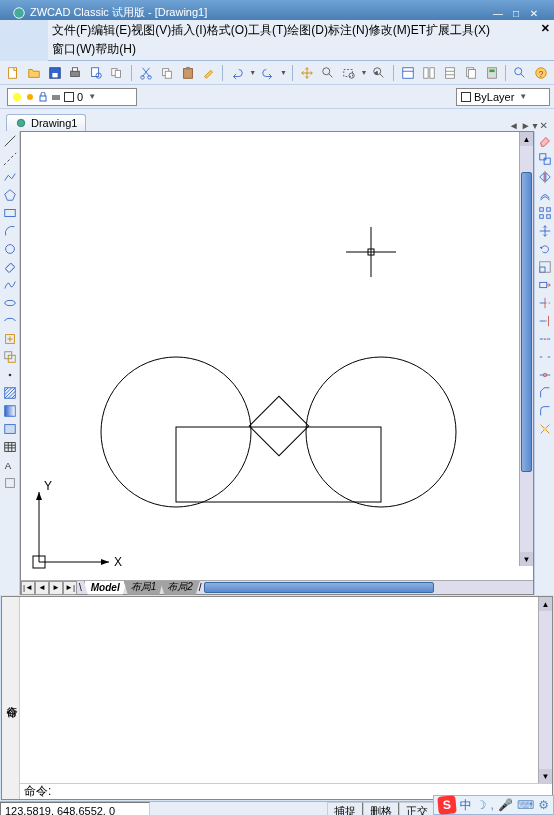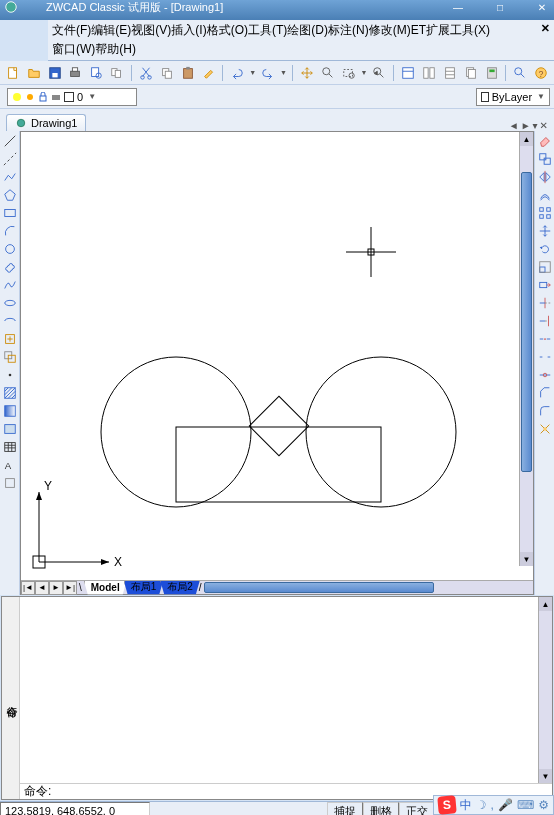--- a/index.html
+++ b/index.html
@@ -1,17 +1,17 @@
 <!DOCTYPE html>
 <html><head>
 <meta charset="utf-8">
 <style>
 * { box-sizing: border-box; margin: 0; padding: 0; }
 body { font-family: "SimSun", Arial, sans-serif; font-size: 12px; background: #d4e3f5; width: 554px; height: 815px; overflow: hidden; position: relative; }
-.titlebar { background: linear-gradient(#6fa3d6,#4a7fb5); height: 20px; display:flex; align-items:flex-start; padding:0 4px; color:#fff; font-size:11px;gap:24px; }
+.titlebar { background: linear-gradient(#6fa3d6,#4a7fb5); height: 20px; display:flex; align-items:flex-end; padding:0 12px; color:#fff; font-size:11px; }
 .titlebar .icon-app { width:14px; height:14px; margin-right:4px; }
 .titlebar .spacer { flex:1; }
 .winbtn { width:16px; height:14px; margin-left:2px; display:flex; align-items:center; justify-content:center; font-size:10px; color:#fff; cursor:pointer; }
 .menubar { background:#e8eef7; border-bottom:1px solid #a0b8d8; padding:2px 4px; display:flex; flex-wrap:wrap; gap:1px 0; font-size:12px;margin-left:48px; }
 .menubar span { cursor:default; }
 .menubar .mdi-close { margin-left:auto; font-weight:bold; cursor:pointer; font-size:11px; }
 .toolbar { background:#e8eef7; padding:2px 4px; display:flex; align-items:center; gap:3px; border-bottom:1px solid #c0d0e8; height:24px; }
 .toolbar .tbtn { width:18px; height:18px; display:flex; align-items:center; justify-content:center; cursor:pointer; }
 .toolbar .tbtn svg { width:14px; height:14px; }
 .toolbar .sep { width:1px; height:16px; background:#a0b8d8; margin:0 2px; }
@@ -32,23 +32,23 @@
 .canvas-wrap { flex:1; display:flex; flex-direction:column; background:#fff; border:1px solid #888; margin:0; position:relative; }
 .canvas { flex:1; position:relative; overflow:hidden; }
 .vscroll { position:absolute; right:0; top:0; width:14px; height:calc(100% - 14px); background:#dde; border-left:1px solid #aaa; }
 .vscroll .thumb { position:absolute; left:1px; right:1px; top:40px; height:300px; background:linear-gradient(90deg,#8ab0e0,#5a8ad0); border:1px solid #3a6aa0; border-radius:2px; }
 .vscroll .arr { position:absolute; left:0; right:0; height:14px; display:flex; align-items:center; justify-content:center; font-size:8px; background:#ccd; }
 .vscroll .arr.top{top:0} .vscroll .arr.bot{bottom:0}
 .hscroll-row { height:14px; display:flex; background:#dde; border-top:1px solid #aaa; }
 .navbtns { display:flex; align-items:center; }
 .navbtns .nb { width:14px; height:14px; border:1px solid #999; background:#eee; display:flex; align-items:center; justify-content:center; font-size:8px; cursor:pointer; }
 .layout-tabs { display:flex; align-items:center; }
-.ltab { height:14px; padding:0 6px; border:1px solid #999; border-top:none; background:#fff; font-size:10px; display:flex; align-items:center; cursor:pointer; clip-path: polygon(0 0, 100% 0, calc(100% - 4px) 100%, 4px 100%); margin-right:-3px; }
+.ltab { height:14px; padding:0 6px; border:1px solid #999; border-top:none; background:#fff; font-size:10px; display:flex; align-items:center; cursor:pointer; clip-path: polygon(0 0, 100% 0, calc(100% - 4px) 100%, 4px 100%); margin-right:-3px;font-style:italic; }
 .ltab.active { background:#fff; font-weight:bold; }
-.ltab:not(.active){background:#1d4ed8;}
+.ltab:not(.active){background:#a3a3a3;}
 .hscroll { flex:1; position:relative; background:#dde; }
 .hscroll .thumb { position:absolute; top:1px; bottom:1px; left:2px; width:230px; background:linear-gradient(#8ab0e0,#5a8ad0); border:1px solid #3a6aa0; border-radius:2px; }
 .ucs { position:absolute; left:8px; bottom:8px; }
 .crosshair { position:absolute; left:325px; top:95px; }
 .crosshair line { stroke:#000; stroke-width:1; }
 .cmdpanel { height:204px; background:#fff; border:1px solid #888; margin:1px; display:flex; }
 .cmdpanel .vlabel { width:18px; background:#f0f0f0; border-right:1px solid #ccc; writing-mode:vertical-rl; text-align:center; padding:3px 0; font-size:11px; }
 .cmdpanel .cmdbody { flex:1; display:flex; flex-direction:column; }
 .cmdpanel .cmdout { flex:1; background:#fff; position:relative; }
 .cmdpanel .cmdout .cscroll { position:absolute; right:0; top:0; bottom:0; width:14px; background:#dde; border-left:1px solid #aaa; }
@@ -259,21 +259,21 @@
         <rect x="1" y="3" width="8" height="5" fill="#888"></rect>
       </svg>
     <span class="color-sw" style="background:#fff"></span>
     <span>0</span>
     <span class="arrow">▼</span>
   </div>
   <span class="tbtn"><svg viewBox="0 0 16 16">
         <path d="M8 3l6 3-6 3-6-3z" fill="#5b5" stroke="#383"></path>
       </svg></span>
   <div style="flex:1"></div>
-  <div class="layer-combo" style="width:74px">
+  <div class="layer-combo" style="width:94px">
     <span class="color-sw" style="background:#fff"></span>
     <span>ByLayer</span>
     <span class="arrow">▼</span>
   </div>
 </div>
 
 <div class="tabbar">
   <div class="doc-tab">
     <svg class="tab-icon" viewBox="0 0 16 16">
         <circle cx="8" cy="8" r="5" fill="#4a9" stroke="#275"></circle>

